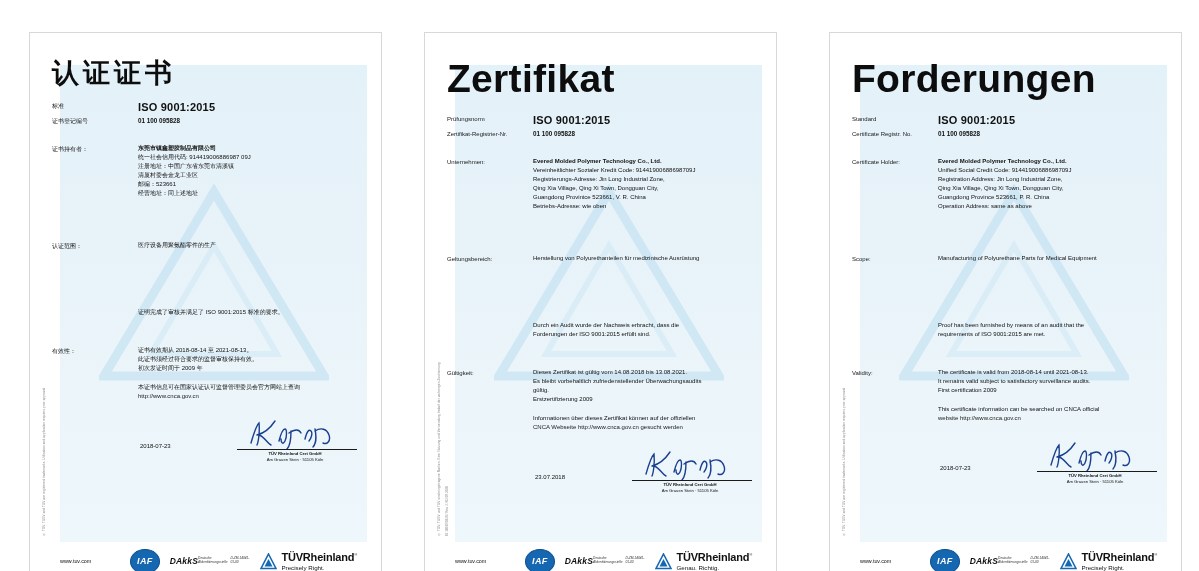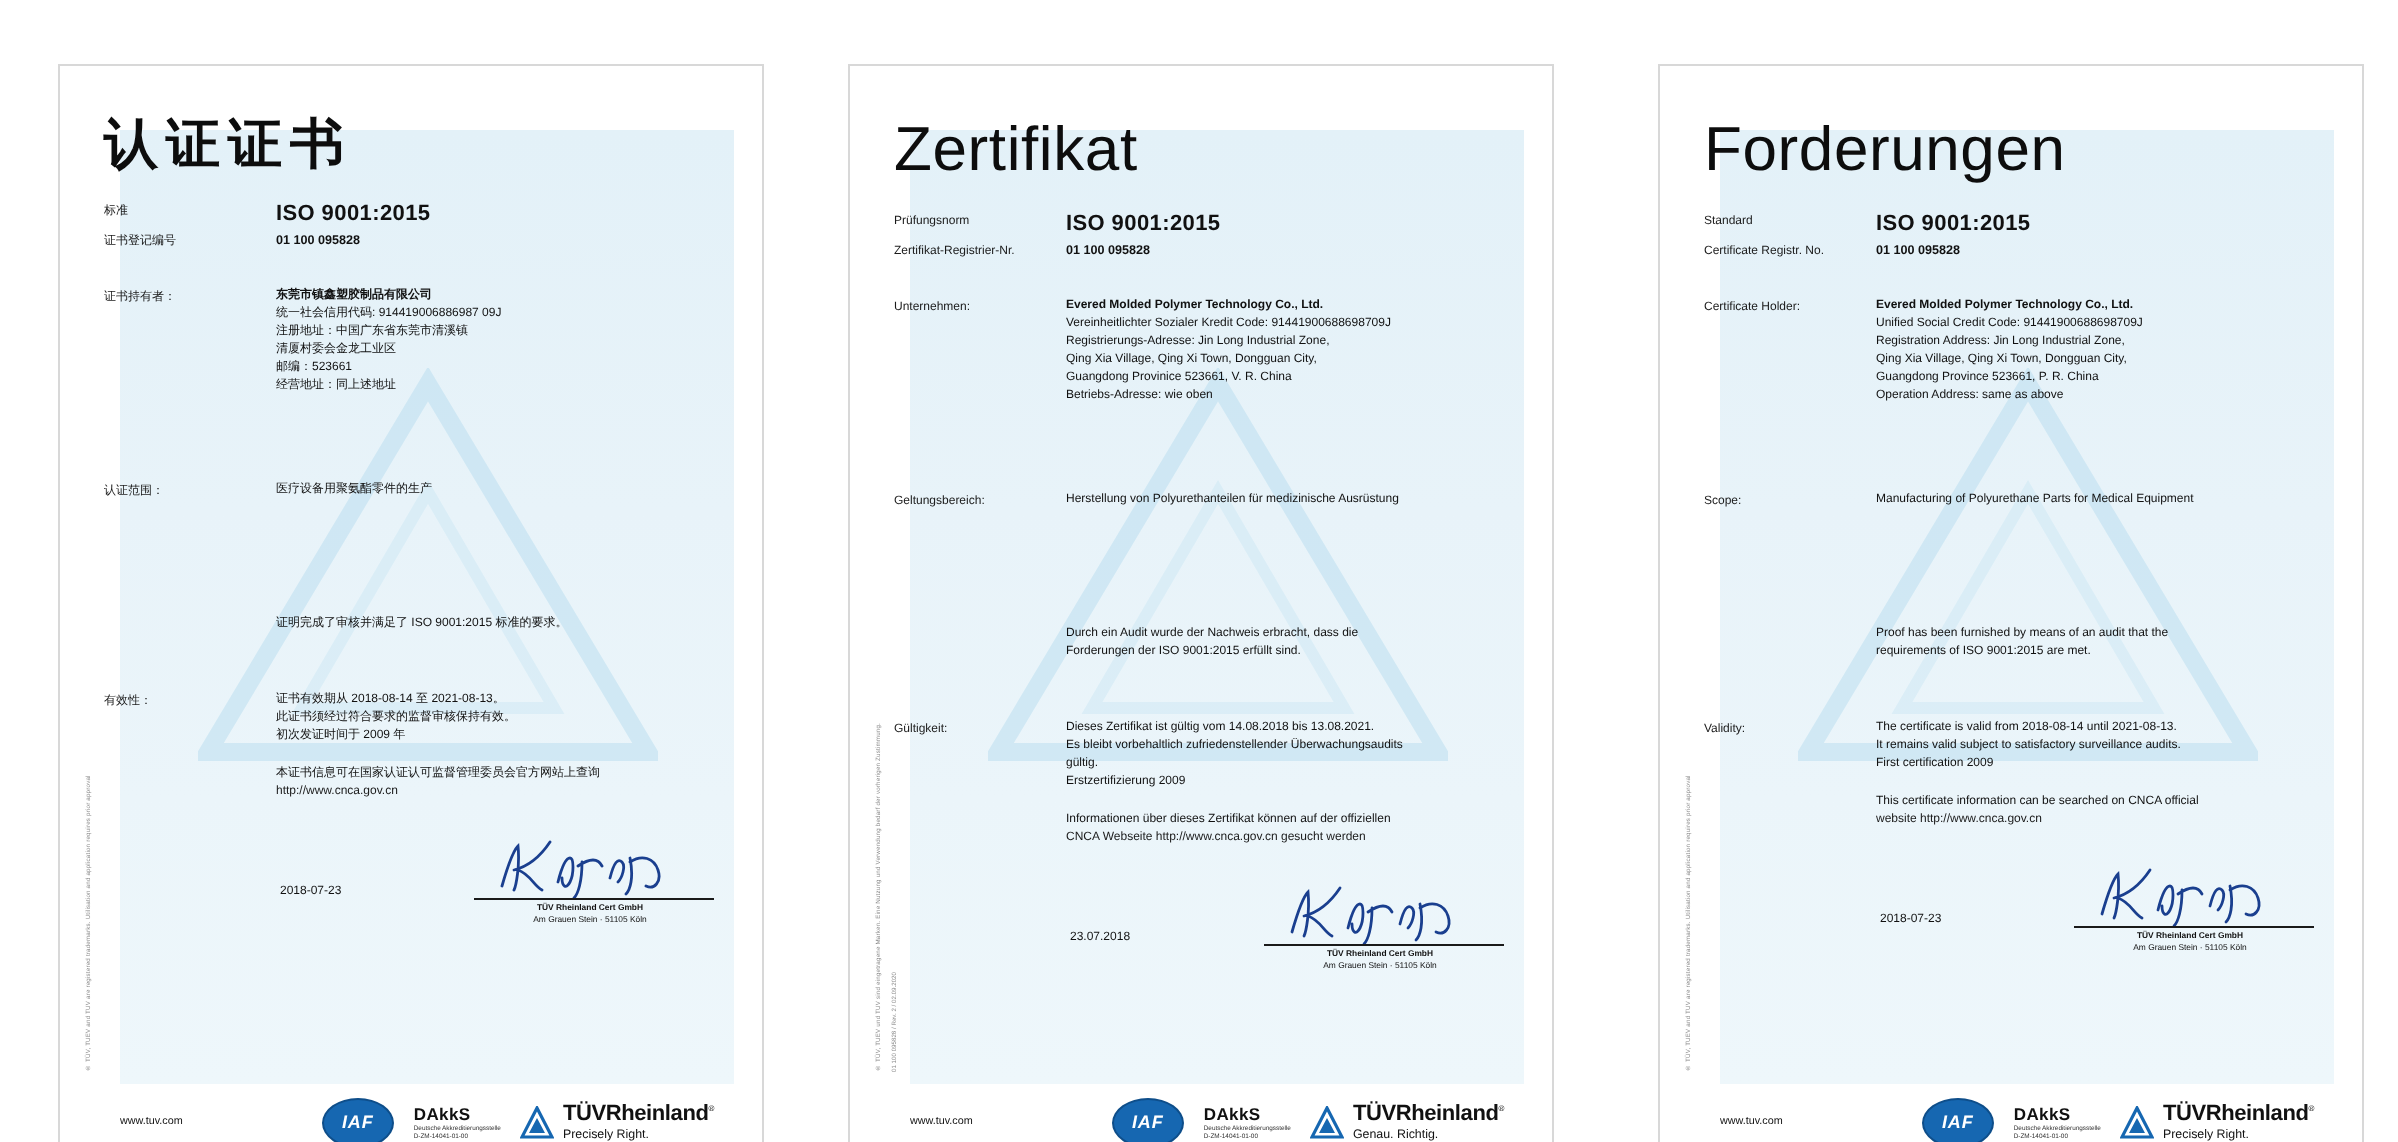--- a/index.html
+++ b/index.html
@@ -39,21 +39,21 @@
     font-size:3.1px;line-height:5px;color:#8a8a8a;white-space:nowrap;
   }
   .corner-note{
     position:absolute;left:33px;bottom:10px;width:250px;
     font-size:3.2px;color:#8d8d8d;line-height:5px;
   }
 
   
   .content{position:absolute;left:22px;right:18px;top:26px;bottom:10px;}
   .title{
-    font-size:31px;color:#0d0d0d;font-weight:400;letter-spacing:.3px;
+    font-size:39px;color:#0d0d0d;font-weight:700;letter-spacing:.3px;
     margin:0 0 14px 0;line-height:1.05;
   }
   .title.zh{font-family:"DejaVu Sans","Liberation Sans",sans-serif;font-weight:700;font-size:27px;letter-spacing:4px;}
 
   .row{display:flex;margin-bottom:3px;}
   .lbl{width:86px;flex:0 0 86px;font-size:6px;color:#1a1a1a;line-height:9px;padding-top:1px;}
   .val{flex:1;font-size:6px;color:#111;line-height:9px;}
   .val.big{font-size:11px;font-weight:700;letter-spacing:.2px;line-height:12px;}
   .val.mid{font-size:6.3px;font-weight:700;}
   .block{margin-top:18px;}
@@ -77,21 +77,21 @@
   }
   .www{font-size:5.4px;color:#111;width:70px;}
   .logos{flex:1;display:flex;align-items:center;justify-content:flex-end;gap:10px;padding-right:10px;}
 
   .iaf{
     width:34px;height:23px;border-radius:50%;
     background:#1667b1;color:#fff;display:flex;align-items:center;justify-content:center;
     font-size:9px;font-weight:700;font-style:italic;letter-spacing:.4px;
     border:1.5px solid #0e4e8a;
   }
-  .dakks{display:flex;flex-direction:column;justify-content:center;}
+  .dakks{display:flex;flex-direction:row;justify-content:center;font-style:italic;}
   .dakks .d1{font-size:8.5px;font-weight:700;color:#111;letter-spacing:.2px;}
   .dakks .d2{font-size:3.2px;color:#333;line-height:4.2px;}
   .dakks .d3{font-size:3.2px;color:#333;line-height:4.2px;}
   .tuv{display:flex;align-items:center;gap:4px;}
   .tuvmark{width:17px;height:17px;position:relative;}
   .tuvtxt .t1{font-size:11px;font-weight:700;color:#111;letter-spacing:-.2px;}
   .tuvtxt .t1 sup{font-size:4px;font-weight:400;vertical-align:super;}
   .tuvtxt .t2{font-size:6.2px;color:#111;margin-top:1px;}
 </style>
 </head>

